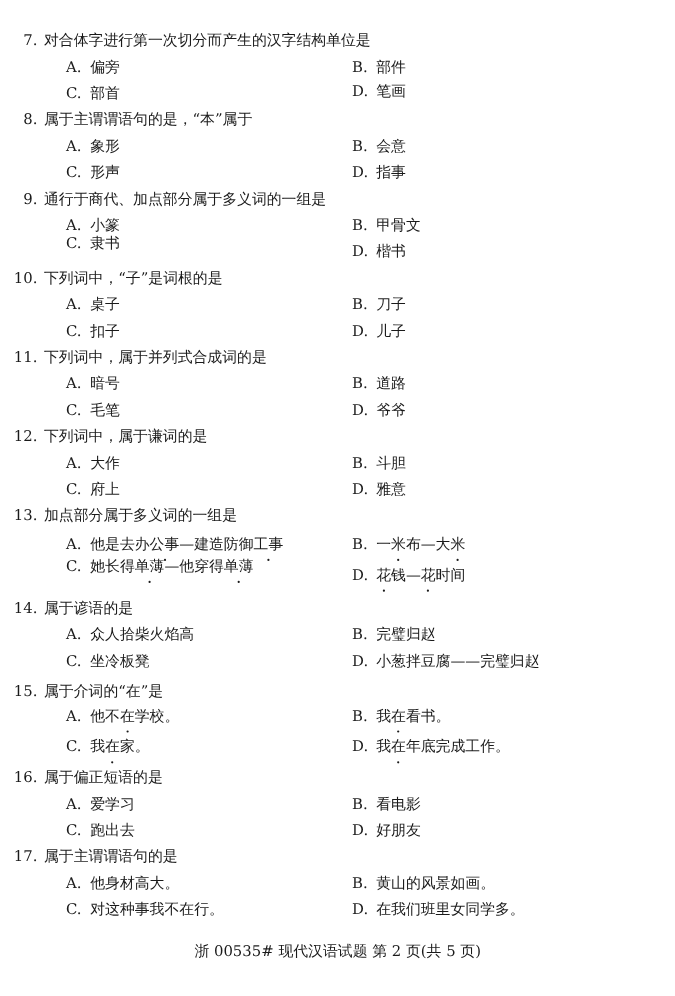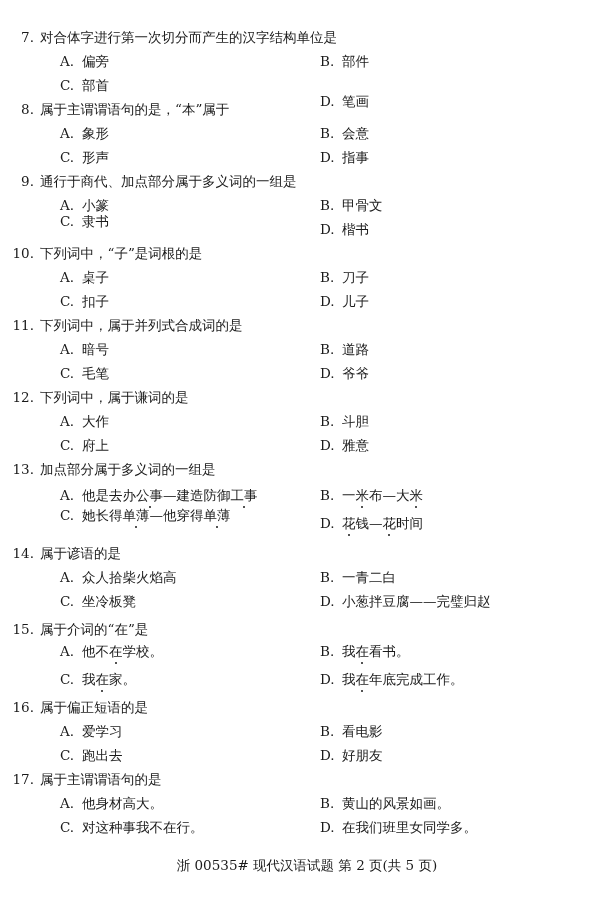--- a/index.html
+++ b/index.html
@@ -7,41 +7,41 @@
       width: 614px; height: 905px; position: relative; overflow: hidden;
       font-family: "DejaVu Serif", "Liberation Serif", serif;
       color: #1a1a1a;
     }
     .page { position: absolute; left: 0; top: 0; width: 496px; height: 905px; }
     .q { position: absolute; left: 0; width: 614px; }
     .stem { position: absolute; font-size: 13.5px; line-height: 18px; white-space: nowrap; }
     .num { display: inline-block; width: 26px; text-align: right; margin-right: 6px; }
     .opt { position: absolute; font-size: 13.5px; line-height: 18px; white-space: nowrap; }
     .opt .lbl { display: inline-block; width: 22px; }
-    .dot { position: relative; display: inline-block; }
+    .dot { position: relative; display: inline-block; font-family: Liberation Mono, monospace; }
     .dot::after {
       content: ""; position: absolute; left: 50%; bottom: -4px;
       width: 2px; height: 2px; margin-left: -1px; background: #1a1a1a; border-radius: 50%;
     }
     .footer {
       position: absolute; top: 856px; left: 0; width: 614px; text-align: center;
       font-size: 13.5px; line-height: 18px;
     }
   </style>
 </head>
 <body>
 
 <div class="page">
 
   <div class="q" style="top:28px">
     <div class="stem" style="left:8px;top:0"><span class="num">7.</span><span>对合体字进行第一次切分而产生的汉字结构单位是</span></div>
     <div class="opt" style="left:60px;top:24px"><span class="lbl">A.</span><span>偏旁</span></div>
     <div class="opt" style="left:320px;top:24px"><span class="lbl">B.</span><span>部件</span></div>
     <div class="opt" style="left:60px;top:48px"><span class="lbl">C.</span><span>部首</span></div>
-    <div class="opt" style="left:320px;top:64px"><span class="lbl">D.</span><span>笔画</span></div>
+    <div class="opt" style="left:320px;top:46px"><span class="lbl">D.</span><span>笔画</span></div>
   </div>
 
   <div class="q" style="top:100px">
     <div class="stem" style="left:8px;top:0"><span class="num">8.</span><span>属于主谓谓语句的是，“本”属于</span></div>
     <div class="opt" style="left:60px;top:24px"><span class="lbl">A.</span><span>象形</span></div>
     <div class="opt" style="left:320px;top:24px"><span class="lbl">B.</span><span>会意</span></div>
     <div class="opt" style="left:60px;top:48px"><span class="lbl">C.</span><span>形声</span></div>
     <div class="opt" style="left:320px;top:48px"><span class="lbl">D.</span><span>指事</span></div>
   </div>
 
@@ -81,21 +81,21 @@
     <div class="stem" style="left:8px;top:0"><span class="num">13.</span><span>加点部分属于多义词的一组是</span></div>
     <div class="opt" style="left:60px;top:26px"><span class="lbl">A.</span><span>他是去办</span><span class="dot">公事</span><span>—建造防御</span><span class="dot">工事</span></div>
     <div class="opt" style="left:320px;top:26px"><span class="lbl">B.</span><span>一</span><span class="dot">米</span><span>布—大</span><span class="dot">米</span></div>
     <div class="opt" style="left:60px;top:46px"><span class="lbl">C.</span><span>她长得</span><span class="dot">单薄</span><span>—他穿得</span><span class="dot">单薄</span></div>
     <div class="opt" style="left:320px;top:54px"><span class="lbl">D.</span><span class="dot">花</span><span>钱—</span><span class="dot">花</span><span>时间</span></div>
   </div>
 
   <div class="q" style="top:544px">
     <div class="stem" style="left:8px;top:0"><span class="num">14.</span><span>属于谚语的是</span></div>
     <div class="opt" style="left:60px;top:24px"><span class="lbl">A.</span><span>众人拾柴火焰高</span></div>
-    <div class="opt" style="left:320px;top:24px"><span class="lbl">B.</span><span>一青二白</span></div>
+    <div class="opt" style="left:320px;top:24px"><span class="lbl">B.</span><span>完璧归赵</span></div>
     <div class="opt" style="left:60px;top:48px"><span class="lbl">C.</span><span>坐冷板凳</span></div>
     <div class="opt" style="left:320px;top:48px"><span class="lbl">D.</span><span>小葱拌豆腐——完璧归赵</span></div>
   </div>
 
   <div class="q" style="top:616px">
     <div class="stem" style="left:8px;top:4px"><span class="num">15.</span><span>属于介词的“在”是</span></div>
     <div class="opt" style="left:60px;top:26px"><span class="lbl">A.</span><span>他不</span><span class="dot">在</span><span>学校。</span></div>
     <div class="opt" style="left:320px;top:26px"><span class="lbl">B.</span><span>我</span><span class="dot">在</span><span>看书。</span></div>
     <div class="opt" style="left:60px;top:54px"><span class="lbl">C.</span><span>我</span><span class="dot">在</span><span>家。</span></div>
     <div class="opt" style="left:320px;top:54px"><span class="lbl">D.</span><span>我</span><span class="dot">在</span><span>年底完成工作。</span></div>

